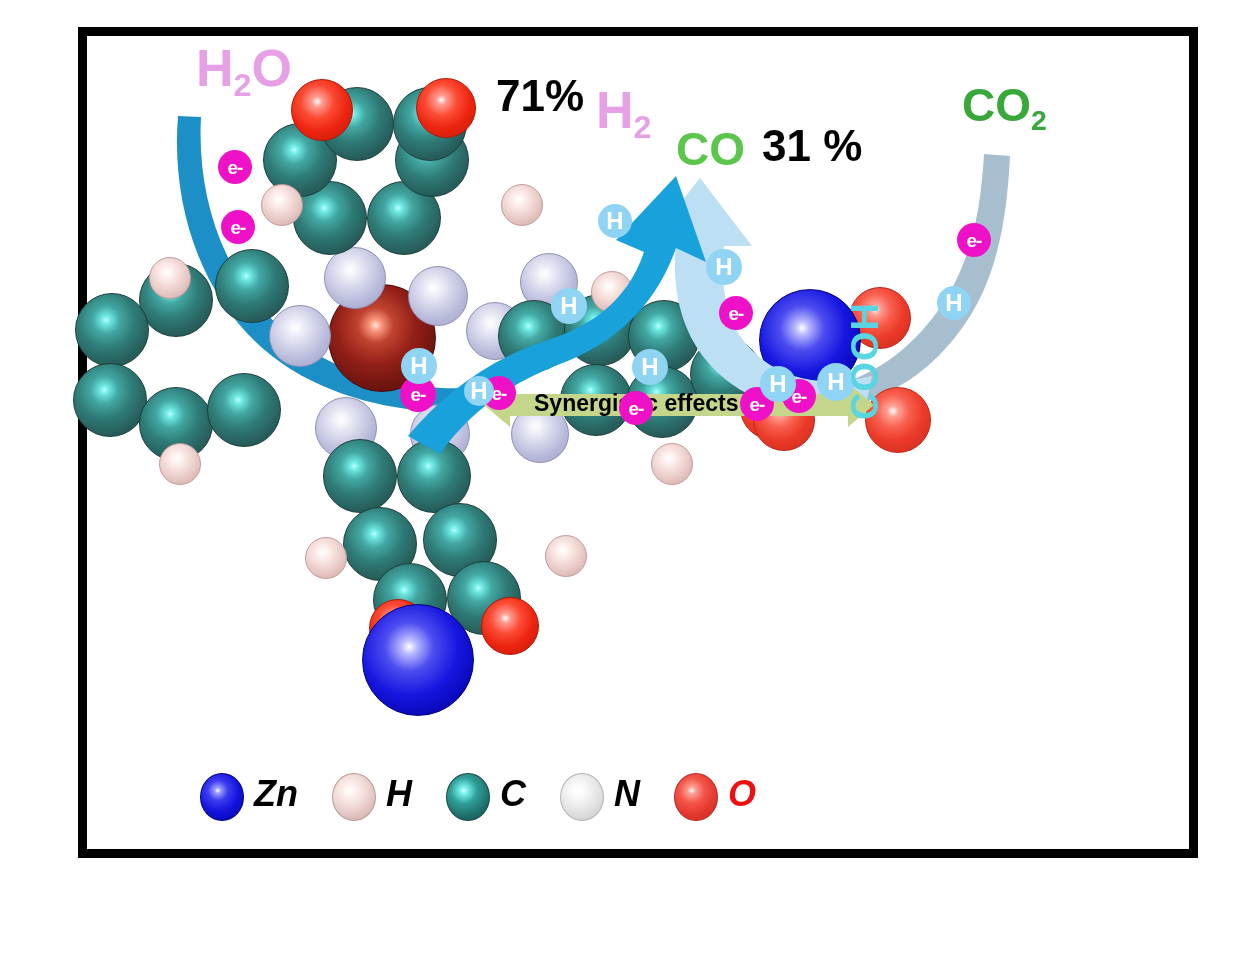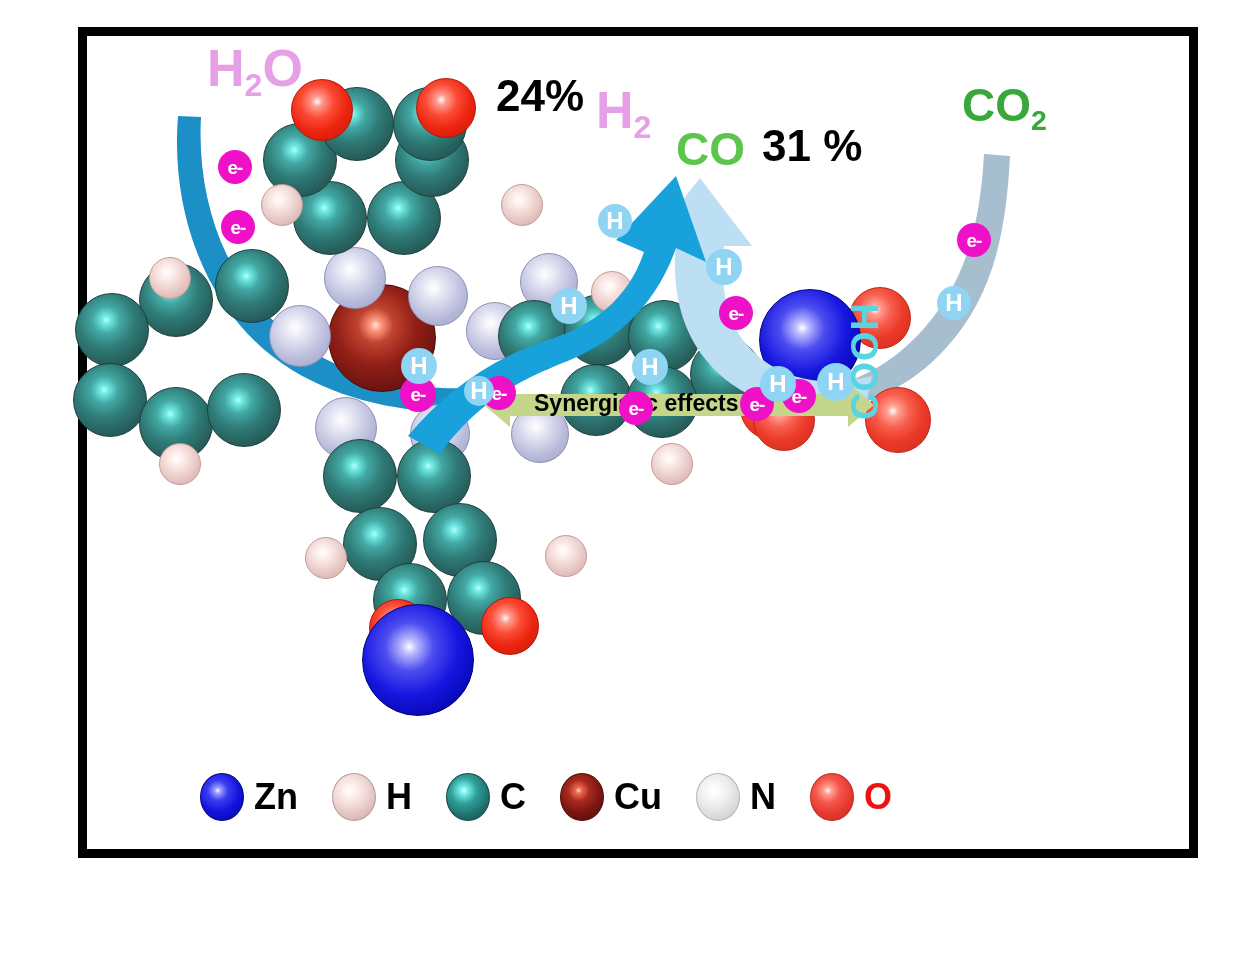--- a/index.html
+++ b/index.html
@@ -92,21 +92,21 @@
   }
   #syn-band .band-text{
     position:absolute;left:50px;top:11px;
     font-size:23px;font-weight:bold;color:#000;
     white-space:nowrap;
     font-family:"Liberation Sans", sans-serif;
   }
 
   
   #legend{left:200px;top:766px;width:880px;height:62px;display:flex;align-items:center;}
-  .leg-item{display:flex;align-items:center;}
+  .leg-item{display:flex;font-style:italic;}
   .leg-sphere{
     width:42px;height:46px;border-radius:50%;margin-right:10px;flex:0 0 auto;
   }
   .leg-sphere.Zn{background:radial-gradient(circle at 40% 36%,#ffffff 0%,#9a9aff 8%,#3c3cf0 26%,#1212dd 55%,#0505a8 100%);border:1px solid #030380;}
   .leg-sphere.H {background:radial-gradient(circle at 40% 36%,#ffffff 0%,#fff2ef 14%,#f0d9d6 42%,#dcbcb9 72%,#c8a6a3 100%);border:1px solid #bb9b98;}
   .leg-sphere.C {background:radial-gradient(circle at 40% 36%,#d8ffff 0%,#73f0ea 10%,#2f9e99 34%,#1f6e6b 66%,#174f4d 100%);border:1px solid #154644;}
   .leg-sphere.Cu{background:radial-gradient(circle at 42% 36%,#ffd9d2 0%,#f06a52 8%,#a82a1d 28%,#7a1511 58%,#530c09 100%);border:1px solid #4c0a07;}
   .leg-sphere.N {background:radial-gradient(circle at 40% 36%,#ffffff 0%,#fbfbfb 14%,#ececec 40%,#d8d8d8 70%,#c2c2c2 100%);border:1px solid #b5b5b5;}
   .leg-sphere.O {background:radial-gradient(circle at 40% 36%,#ffffff 0%,#ff9d92 10%,#f4564a 32%,#e5392f 60%,#c52a22 100%);border:1px solid #bd281f;}
   .leg-label{font-size:36px;font-weight:bold;color:#000;margin-right:34px;}
@@ -216,25 +216,25 @@
         <div class="badge h" style="position: absolute; left: 551px; top: 288px; width: 36px; height: 36px;">H</div>
         <div class="badge h" style="position: absolute; left: 401px; top: 348px; width: 36px; height: 36px;">H</div>
         <div class="badge h" style="position: absolute; left: 464px; top: 376px; width: 30px; height: 30px;">H</div>
         <div class="badge h" style="position: absolute; left: 632px; top: 349px; width: 36px; height: 36px;">H</div>
         <div class="badge h" style="position: absolute; left: 706px; top: 249px; width: 36px; height: 36px;">H</div>
         <div class="badge h" style="position: absolute; left: 760px; top: 366px; width: 36px; height: 36px;">H</div>
         <div class="badge h" style="position: absolute; left: 817px; top: 363px; width: 38px; height: 38px;">H</div>
         <div class="badge h" style="position: absolute; left: 937px; top: 286px; width: 34px; height: 34px;">H</div>
       </div>
 
-    <div class="lbl lbl-h2o" style="left:196px;top:42px;margin-left:11px;">
+    <div class="lbl lbl-h2o" style="left:196px;top:42px;">
       <span>H</span><sub>2</sub><span>O</span>
     </div>
 
-    <div class="lbl lbl-pct" style="left:496px;top:74px;">24%</div>
+    <div class="lbl lbl-pct" style="left:496px;top:74px;">71%</div>
 
     <div class="lbl lbl-h2" style="left:596px;top:84px;">
       <span>H</span><sub>2</sub>
     </div>
 
     <div class="lbl lbl-co" style="left:676px;top:126px;">CO</div>
 
     <div class="lbl lbl-pct" style="left:762px;top:124px;">31 %</div>
 
     <div class="lbl lbl-co2" style="left:962px;top:82px;">
@@ -250,24 +250,20 @@
         </div>
         <div class="leg-item">
           <div class="leg-sphere H"></div>
           <div class="leg-label">H</div>
         </div>
         <div class="leg-item">
           <div class="leg-sphere C"></div>
           <div class="leg-label">C</div>
         </div>
         <div class="leg-item">
-          <div class="leg-sphere Cu"></div>
-          <div class="leg-label">Cu</div>
-        </div>
-        <div class="leg-item">
           <div class="leg-sphere N"></div>
           <div class="leg-label">N</div>
         </div>
         <div class="leg-item">
           <div class="leg-sphere O"></div>
           <div class="leg-label red">O</div>
         </div>
       </div>
 
   </div>

